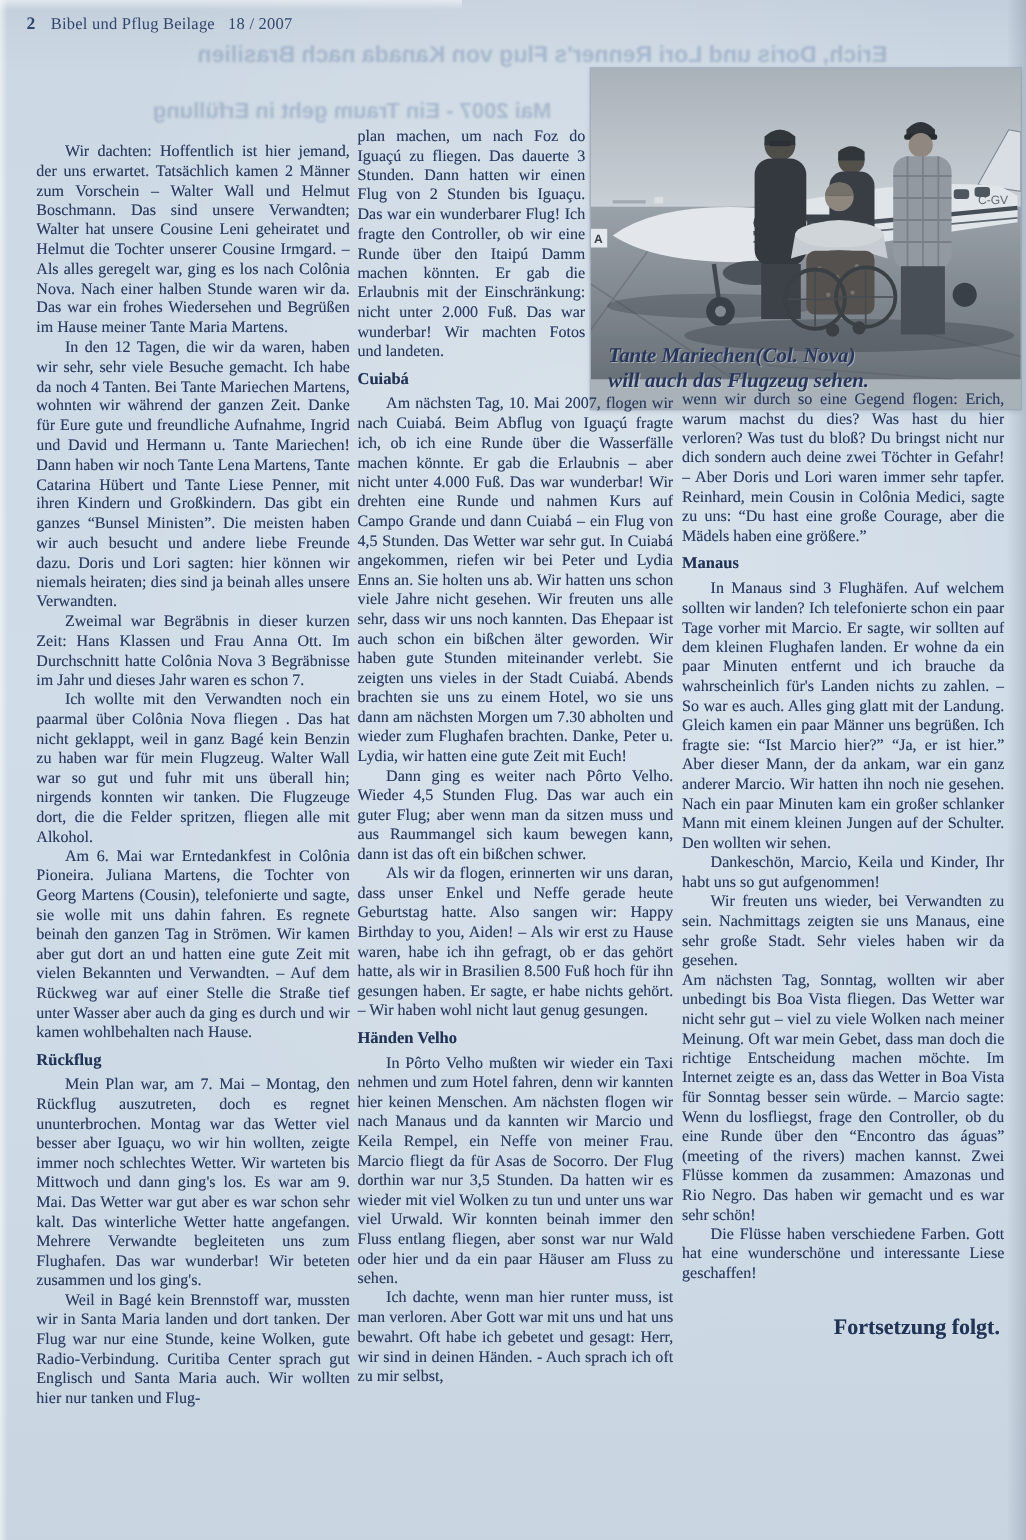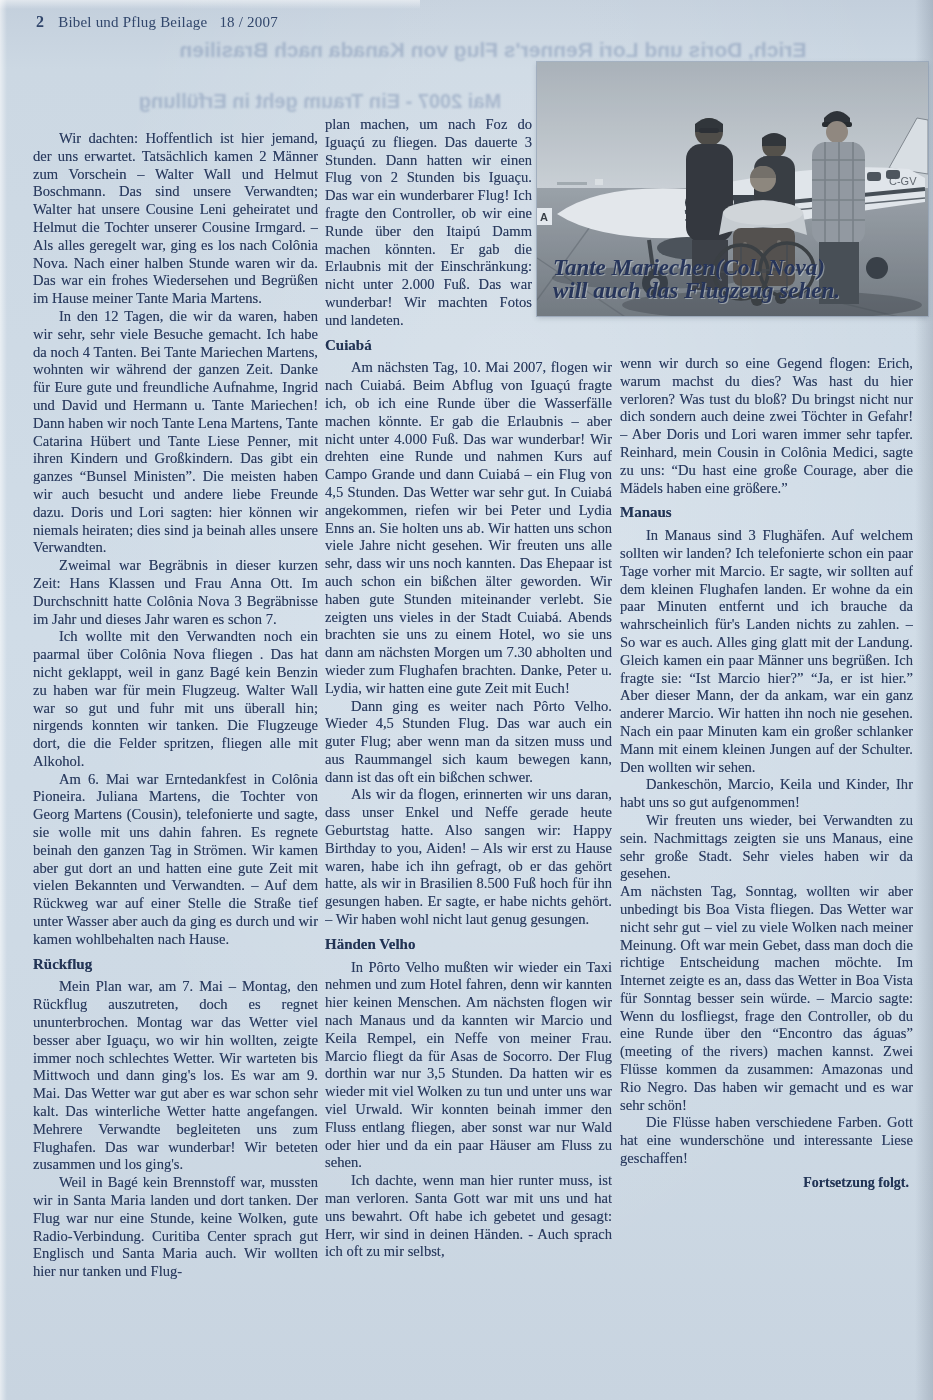--- a/index.html
+++ b/index.html
@@ -14,21 +14,21 @@
     background:radial-gradient(ellipse at 55% 35%,rgba(255,255,255,0.22),rgba(255,255,255,0) 62%);
   }
   .edge-right{position:absolute;top:0;right:0;width:18px;height:100%;
     background:linear-gradient(90deg,rgba(80,92,110,0) 0%,rgba(80,92,110,0.22) 100%);}
   .edge-left{position:absolute;top:0;left:0;width:7px;height:100%;
     background:linear-gradient(90deg,rgba(255,255,255,0.55),rgba(255,255,255,0));}
   .edge-top{position:absolute;top:0;left:0;width:45%;height:9px;
     background:linear-gradient(180deg,rgba(255,255,255,0.5),rgba(255,255,255,0));}
 
   
-  .masthead{position:absolute;left:36px;top:13px;font-size:15px;color:#31466b;
+  .masthead{position:absolute;left:24px;top:13px;font-size:15px;color:#31466b;
     letter-spacing:0.2px;white-space:nowrap;}
   .masthead .pgnum{font-weight:bold;font-size:16px;margin-right:14px;}
   .masthead .issue{margin-left:12px;}
 
   
   .ghost{position:absolute;transform:scaleX(-1);
     font-family:"Liberation Sans","DejaVu Sans",sans-serif;font-weight:bold;
     color:rgba(108,130,168,0.40);filter:blur(1.2px);white-space:nowrap;}
   .ghost1{top:38px;left:88px;width:810px;font-size:21px;text-align:center;}
   .ghost2{top:90px;left:100px;width:440px;font-size:20px;text-align:center;}
@@ -36,32 +36,32 @@
   
   .col{position:absolute;text-align:justify;font-size:14.6px;line-height:17.8px;
     overflow:hidden;text-shadow:0 0 0.5px rgba(42,59,95,0.5);}
   .col p{margin:0;text-indent:26px;}
   .col p.noindent{text-indent:0;}
   .col h3{margin:7px 0 5px 0;text-align:left;font-size:15px;color:#223455;}
   #col1{left:33px;top:130px;width:285px;height:1266px;}
   #col2{left:325px;top:116px;width:287px;height:1266px;}
   #col3{left:620px;top:355px;width:293px;height:1041px;}
   .photo-push{float:right;width:80px;height:216px;}
-  .continuation{margin-top:6px;text-align:right;font-weight:bold;font-size:14px;
+  .continuation{margin-top:31px;text-align:right;font-weight:bold;font-size:20px;
     padding-right:4px;color:#223455;}
 
   
-  .photo{position:absolute;left:537px;top:62px;width:391px;height:254px;
+  .photo{position:absolute;left:537px;top:62px;width:391px;height:310px;
     box-shadow:0 0 0 1px rgba(140,155,175,0.6),0 2px 5px rgba(60,70,90,0.25);
     background:#aab0b6;overflow:hidden;}
   .photo svg{display:block;filter:blur(0.3px);}
   .photo .tint{position:absolute;inset:0;background:rgba(176,198,220,0.10);pointer-events:none;}
   .caption{position:absolute;left:16px;bottom:14px;
     font-family:"Liberation Serif","DejaVu Serif",serif;
-    font-style:italic;font-weight:bold;font-size:23px;line-height:23px;
+    font-style:italic;font-weight:bold;font-size:19px;line-height:23px;
     color:#27355a;text-shadow:1px 1px 0 rgba(225,232,240,0.45);}
 </style>
 </head>
 <body>
 
 <div class="page">
   <div class="edge-top"></div>
   <div class="edge-left"></div>
   <div class="edge-right"></div>
 
@@ -193,21 +193,21 @@
 
   <div class="col" id="col2">
     <div class="photo-push"></div>
     <p class="noindent">plan machen, um nach Foz do Iguaçú zu fliegen. Das dauerte 3 Stunden. Dann hatten wir einen Flug von 2 Stunden bis Iguaçu. Das war ein wunderbarer Flug! Ich fragte den Controller, ob wir eine Runde über den Itaipú Damm machen könnten. Er gab die Erlaubnis mit der Einschränkung: nicht unter 2.000 Fuß. Das war wunderbar! Wir machten Fotos und landeten.</p>
     <h3>Cuiabá</h3>
     <p>Am nächsten Tag, 10. Mai 2007, flogen wir nach Cuiabá. Beim Abflug von Iguaçú fragte ich, ob ich eine Runde über die Wasserfälle machen könnte. Er gab die Erlaubnis – aber nicht unter 4.000 Fuß. Das war wunderbar! Wir drehten eine Runde und nahmen Kurs auf Campo Grande und dann Cuiabá – ein Flug von 4,5 Stunden. Das Wetter war sehr gut. In Cuiabá angekommen, riefen wir bei Peter und Lydia Enns an. Sie holten uns ab. Wir hatten uns schon viele Jahre nicht gesehen. Wir freuten uns alle sehr, dass wir uns noch kannten. Das Ehepaar ist auch schon ein bißchen älter geworden. Wir haben gute Stunden miteinander verlebt. Sie zeigten uns vieles in der Stadt Cuiabá. Abends brachten sie uns zu einem Hotel, wo sie uns dann am nächsten Morgen um 7.30 abholten und wieder zum Flughafen brachten. Danke, Peter u. Lydia, wir hatten eine gute Zeit mit Euch!</p>
     <p>Dann ging es weiter nach Pôrto Velho. Wieder 4,5 Stunden Flug. Das war auch ein guter Flug; aber wenn man da sitzen muss und aus Raummangel sich kaum bewegen kann, dann ist das oft ein bißchen schwer.</p>
     <p>Als wir da flogen, erinnerten wir uns daran, dass unser Enkel und Neffe gerade heute Geburtstag hatte. Also sangen wir: Happy Birthday to you, Aiden! – Als wir erst zu Hause waren, habe ich ihn gefragt, ob er das gehört hatte, als wir in Brasilien 8.500 Fuß hoch für ihn gesungen haben. Er sagte, er habe nichts gehört. – Wir haben wohl nicht laut genug gesungen.</p>
     <h3>Händen Velho</h3>
     <p>In Pôrto Velho mußten wir wieder ein Taxi nehmen und zum Hotel fahren, denn wir kannten hier keinen Menschen. Am nächsten flogen wir nach Manaus und da kannten wir Marcio und Keila Rempel, ein Neffe von meiner Frau. Marcio fliegt da für Asas de Socorro. Der Flug dorthin war nur 3,5 Stunden. Da hatten wir es wieder mit viel Wolken zu tun und unter uns war viel Urwald. Wir konnten beinah immer den Fluss entlang fliegen, aber sonst war nur Wald oder hier und da ein paar Häuser am Fluss zu sehen.</p>
-    <p>Ich dachte, wenn man hier runter muss, ist man verloren. Santa Gott war mit uns und hat uns bewahrt. Oft habe ich gebetet und gesagt: Herr, wir sind in deinen Händen. - Auch sprach ich oft zu mir selbst,</p>
+    <p>Ich dachte, wenn man hier runter muss, ist man verloren. Aber Gott war mit uns und hat uns bewahrt. Oft habe ich gebetet und gesagt: Herr, wir sind in deinen Händen. - Auch sprach ich oft zu mir selbst,</p>
   </div>
 
   <div class="col" id="col3">
     <p class="noindent">wenn wir durch so eine Gegend flogen: Erich, warum machst du dies? Was hast du hier verloren? Was tust du bloß? Du bringst nicht nur dich sondern auch deine zwei Töchter in Gefahr! – Aber Doris und Lori waren immer sehr tapfer. Reinhard, mein Cousin in Colônia Medici, sagte zu uns: “Du hast eine große Courage, aber die Mädels haben eine größere.”</p>
     <h3>Manaus</h3>
     <p>In Manaus sind 3 Flughäfen. Auf welchem sollten wir landen? Ich telefonierte schon ein paar Tage vorher mit Marcio. Er sagte, wir sollten auf dem kleinen Flughafen landen. Er wohne da ein paar Minuten entfernt und ich brauche da wahrscheinlich für's Landen nichts zu zahlen. – So war es auch. Alles ging glatt mit der Landung. Gleich kamen ein paar Männer uns begrüßen. Ich fragte sie: “Ist Marcio hier?” “Ja, er ist hier.” Aber dieser Mann, der da ankam, war ein ganz anderer Marcio. Wir hatten ihn noch nie gesehen. Nach ein paar Minuten kam ein großer schlanker Mann mit einem kleinen Jungen auf der Schulter. Den wollten wir sehen.</p>
     <p>Dankeschön, Marcio, Keila und Kinder, Ihr habt uns so gut aufgenommen!</p>
     <p>Wir freuten uns wieder, bei Verwandten zu sein. Nachmittags zeigten sie uns Manaus, eine sehr große Stadt. Sehr vieles haben wir da gesehen.</p>
     <p class="noindent">Am nächsten Tag, Sonntag, wollten wir aber unbedingt bis Boa Vista fliegen. Das Wetter war nicht sehr gut – viel zu viele Wolken nach meiner Meinung. Oft war mein Gebet, dass man doch die richtige Entscheidung machen möchte. Im Internet zeigte es an, dass das Wetter in Boa Vista für Sonntag besser sein würde. – Marcio sagte: Wenn du losfliegst, frage den Controller, ob du eine Runde über den “Encontro das águas” (meeting of the rivers) machen kannst. Zwei Flüsse kommen da zusammen: Amazonas und Rio Negro. Das haben wir gemacht und es war sehr schön!</p>
     <p>Die Flüsse haben verschiedene Farben. Gott hat eine wunderschöne und interessante Liese geschaffen!</p>

